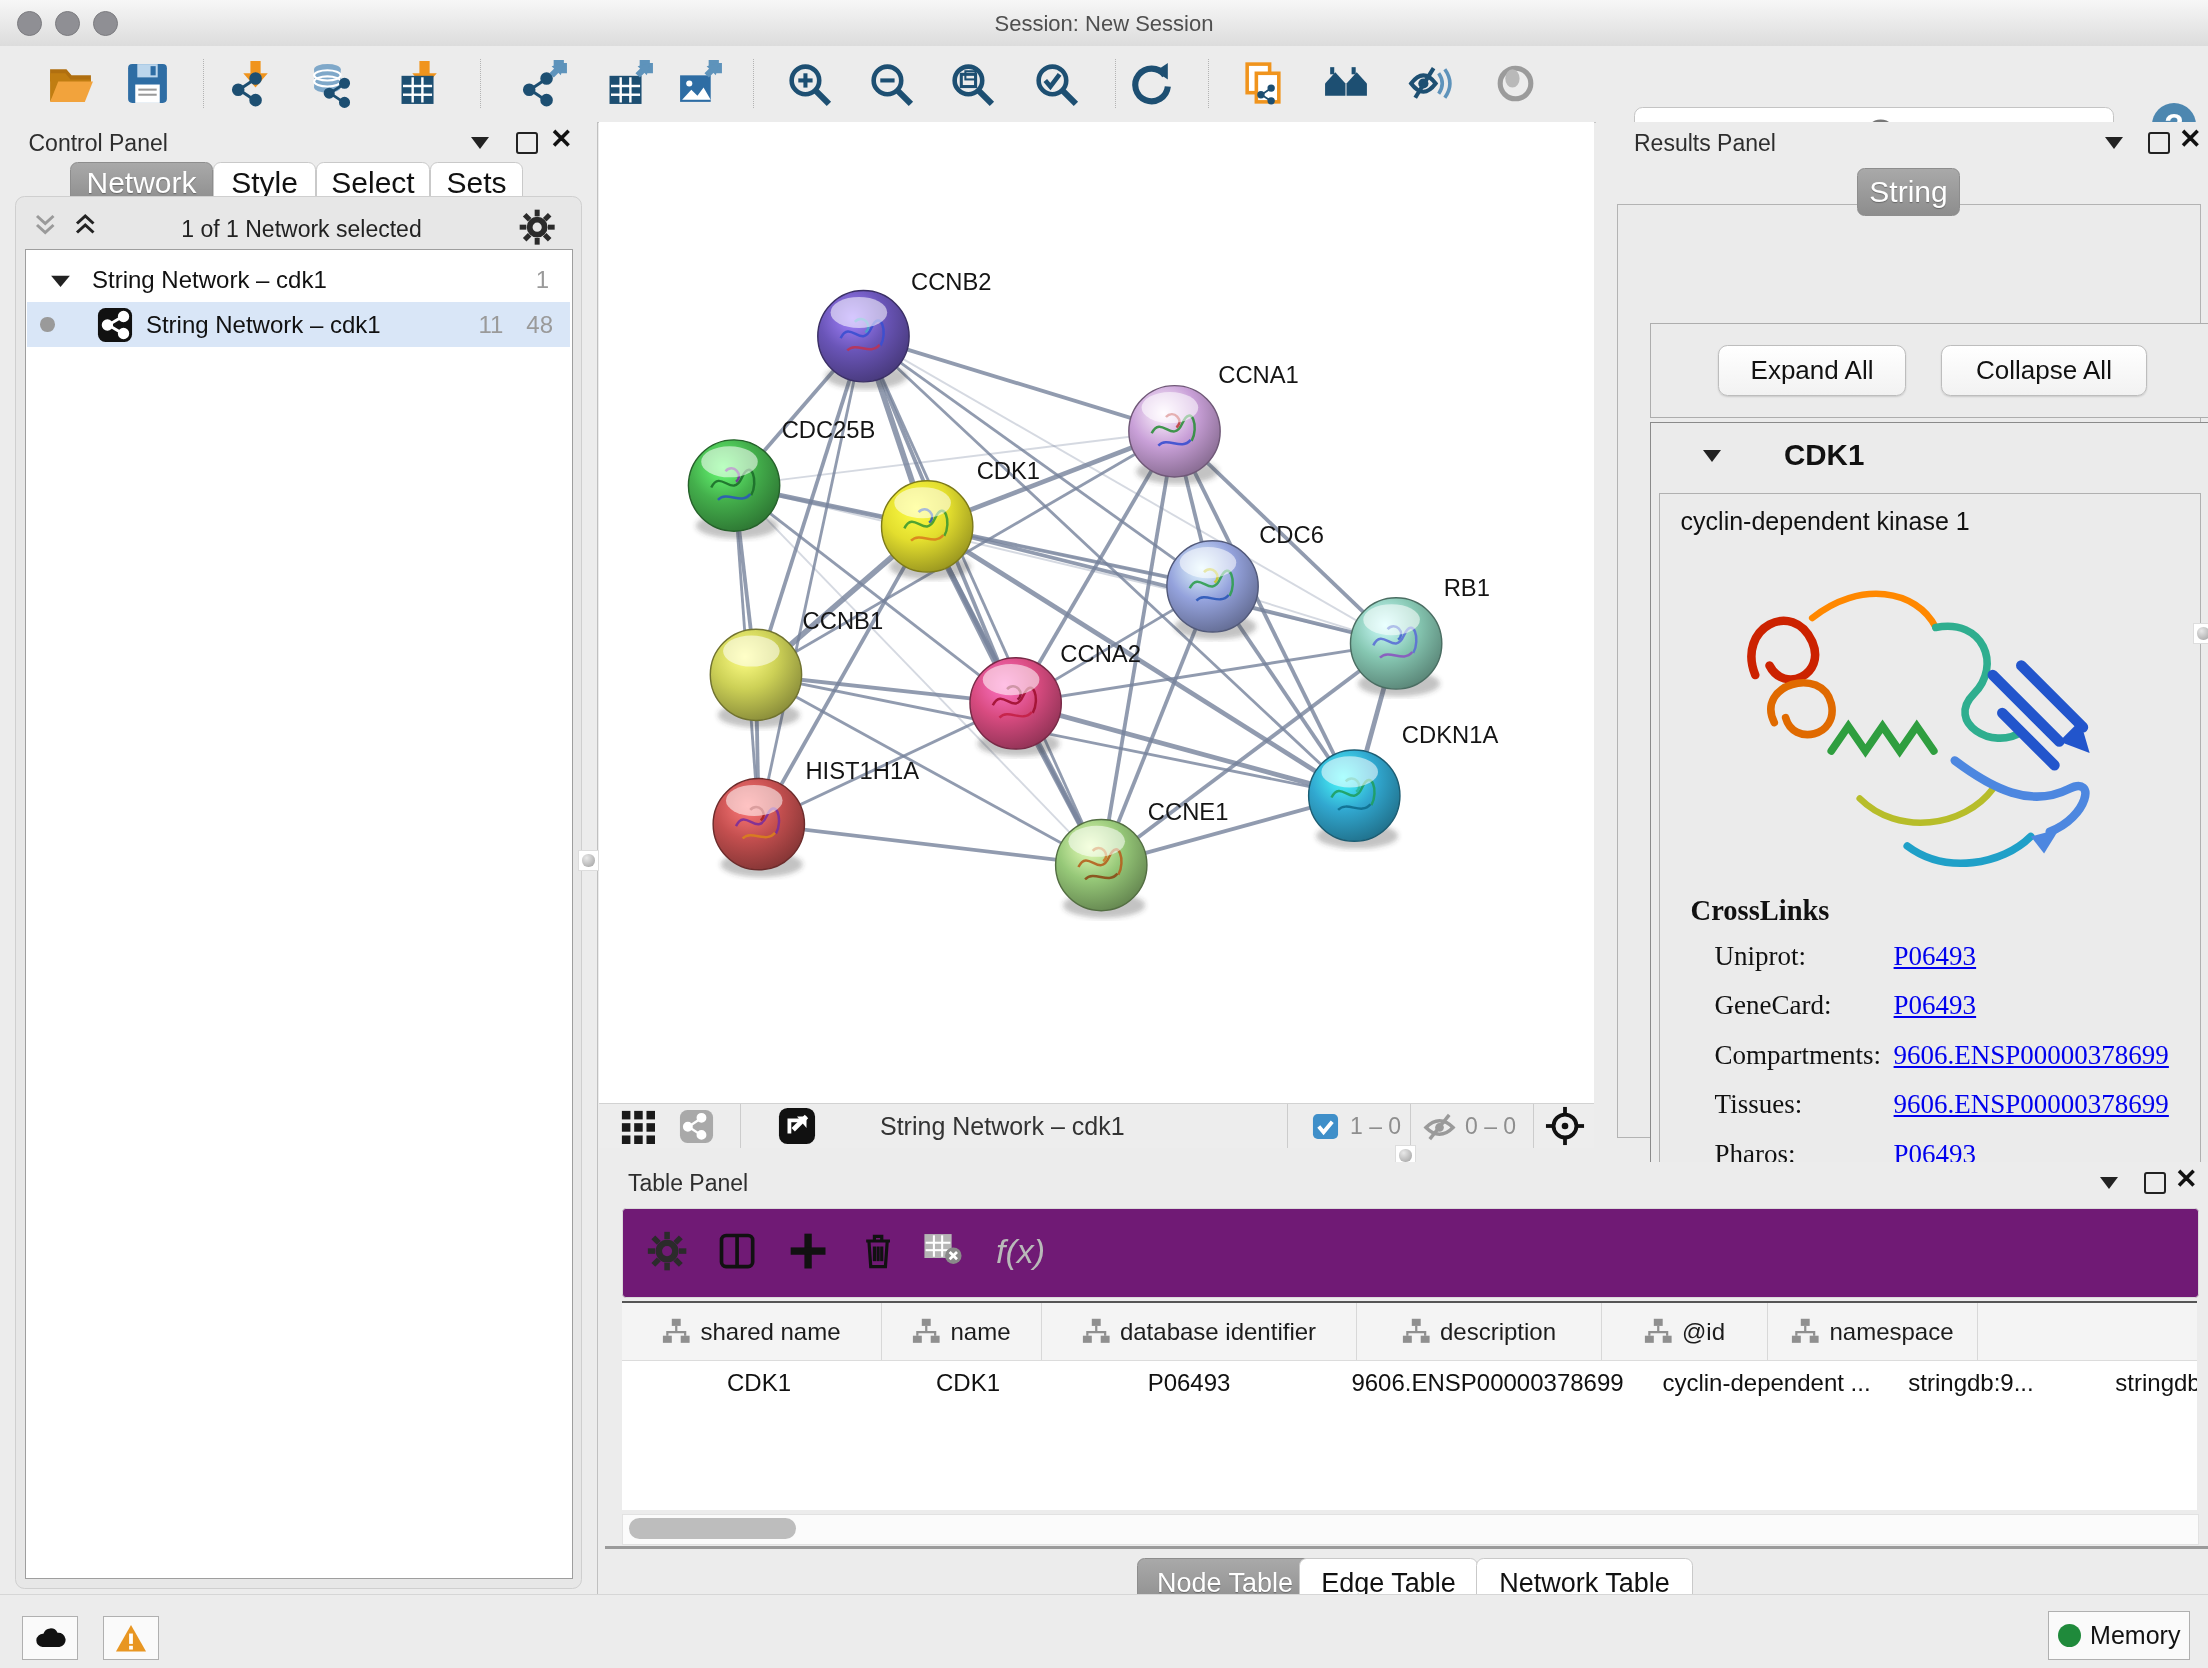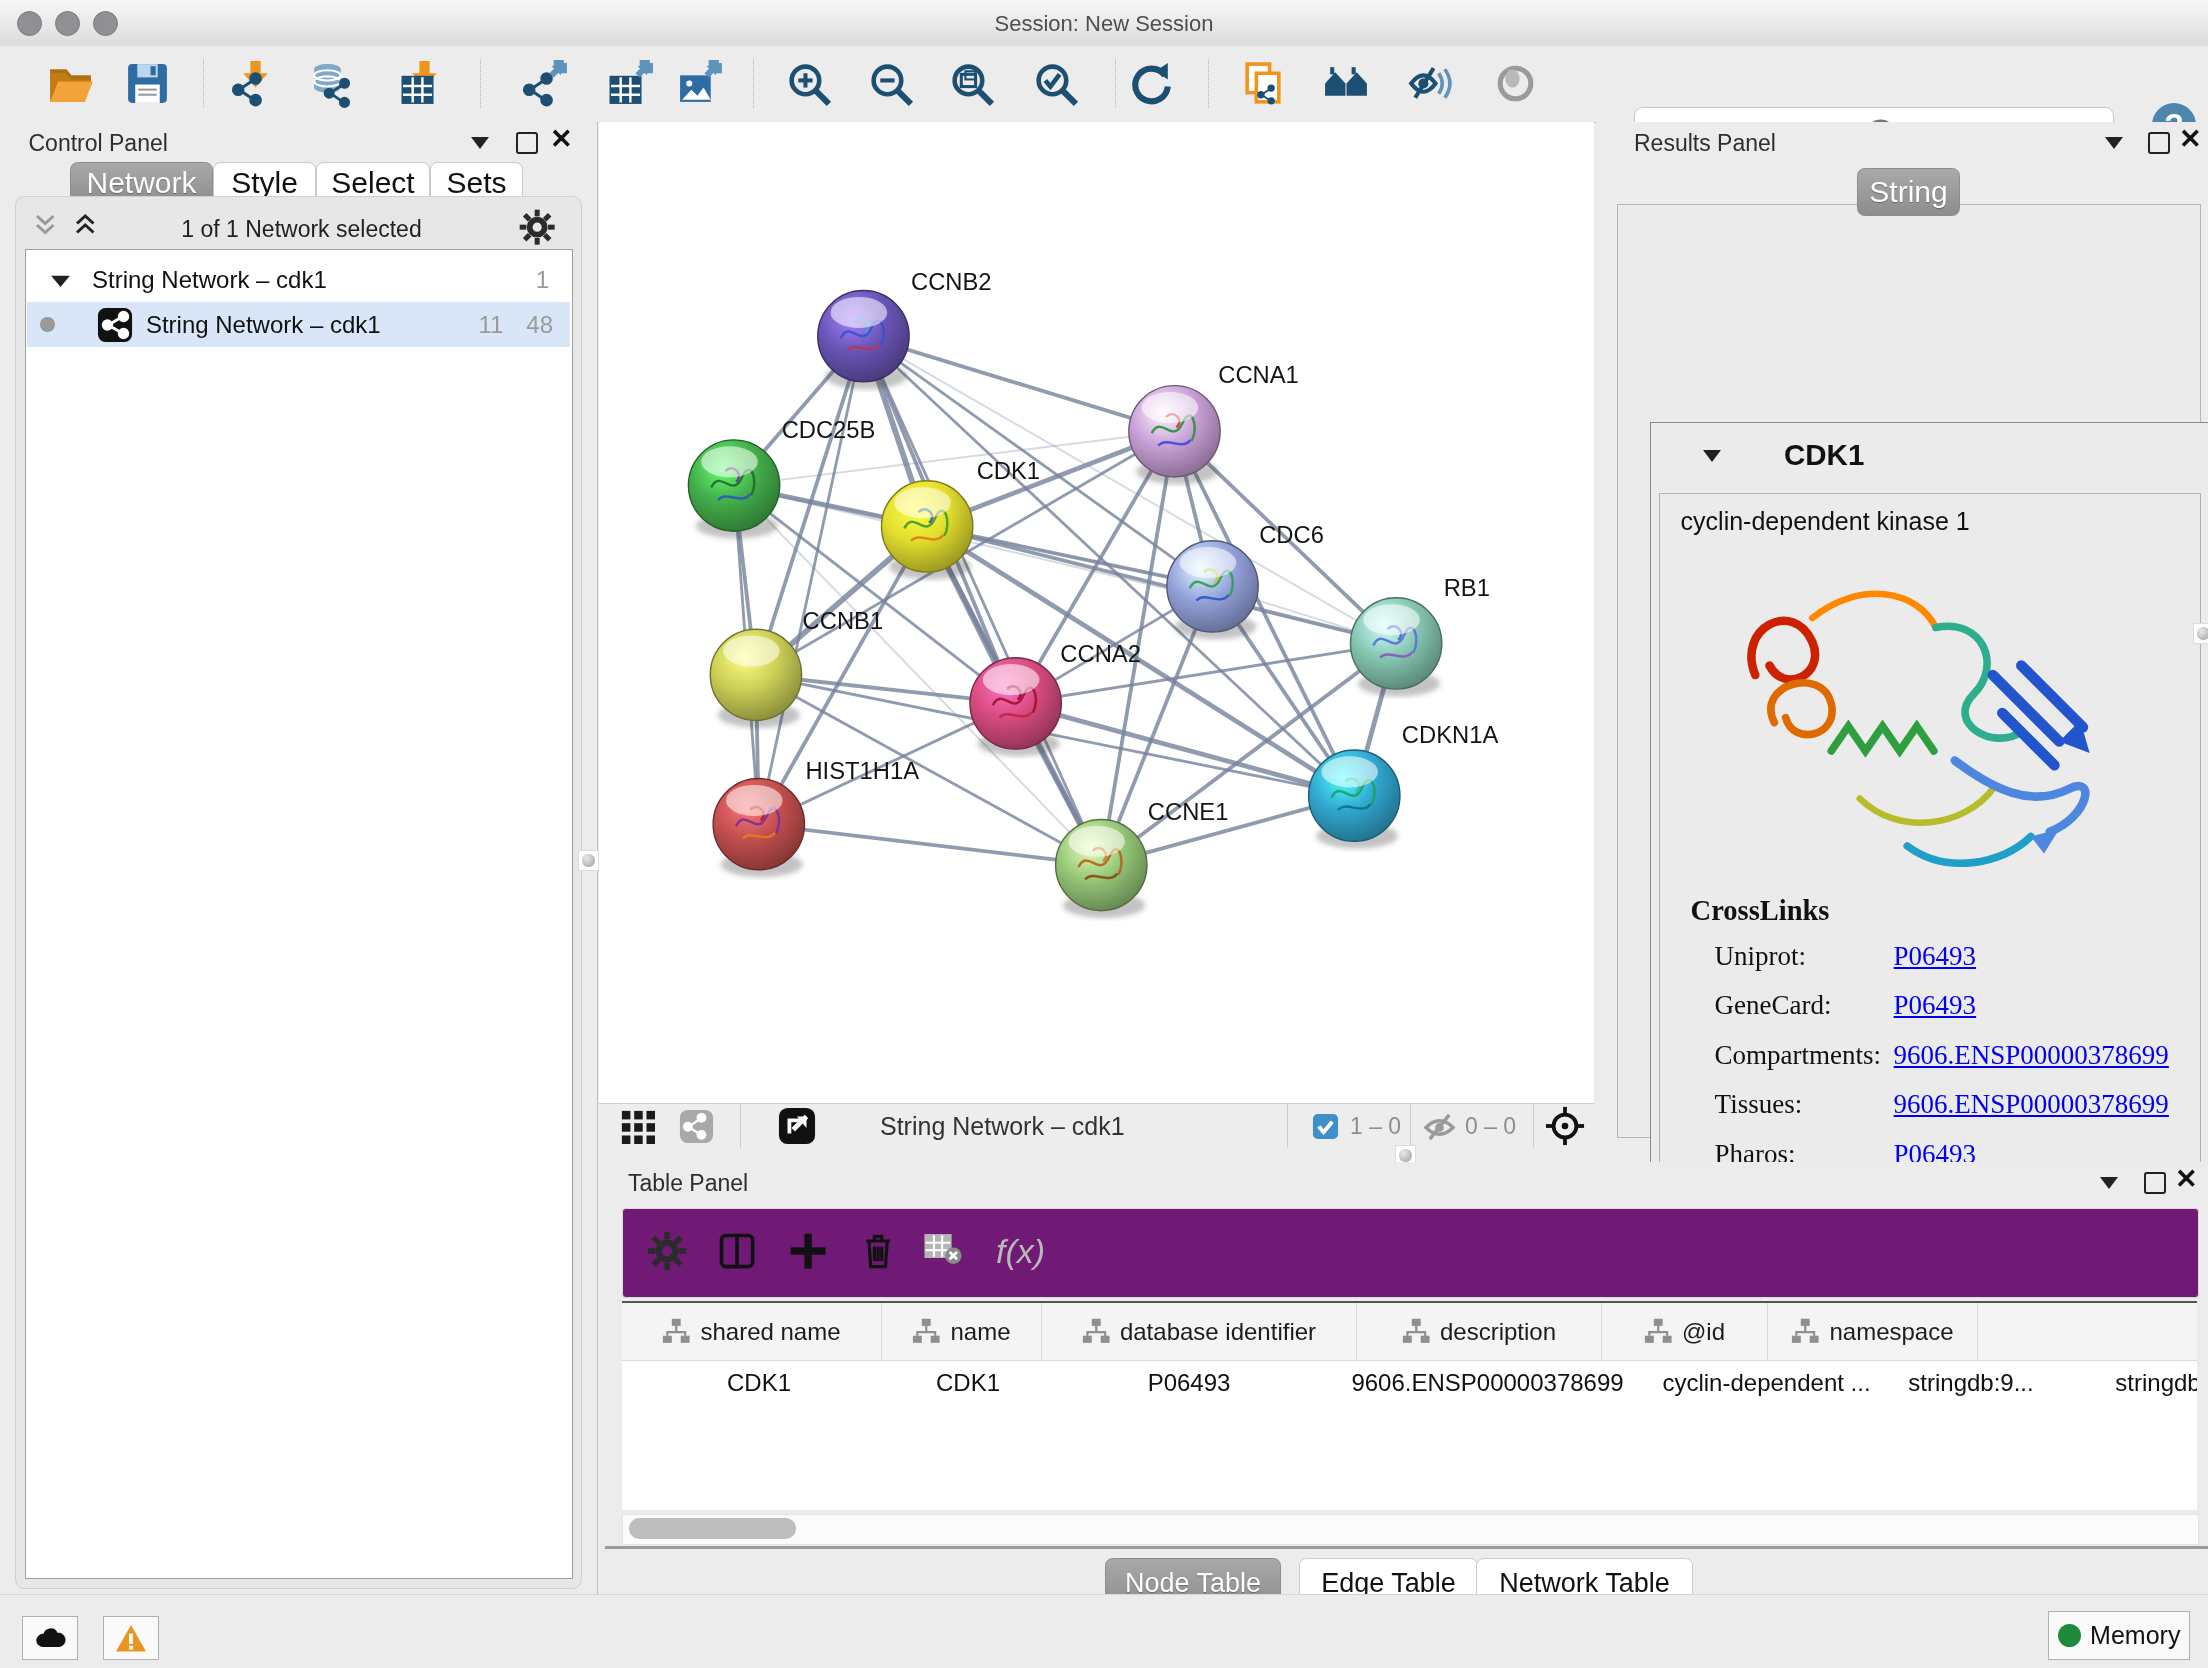--- a/index.html
+++ b/index.html
@@ -623,20 +623,24 @@
 
   <div class="abs" id="rp">
     <div class="abs ph-title" style="left:38px;top:7.6px">Results Panel</div>
     <div class="abs caret" style="left:509px;top:15px"></div>
     <div class="abs floatbox" style="left:552px;top:9.5px"></div>
     <div class="abs closex" style="left:583px;top:7.6px">✕</div>
 
     <div class="abs tab sel" style="left:261px;top:46px;width:101px;height:46px;z-index:2">String</div>
 
     <div class="abs" id="rp-box">
+      <div class="abs" id="rp-expbox">
+        <div class="abs btn" style="left:67px;top:21px;width:186px;height:49px">Expand All</div>
+        <div class="abs btn" style="left:290px;top:21px;width:204px;height:49px">Collapse All</div>
+      </div>
 
       <div class="abs" id="cdk-box">
         <div class="abs caret" style="left:52px;top:27px"></div>
         <div class="abs" style="left:133px;top:15px;font-size:29.5px;font-weight:bold;color:#111">CDK1</div>
         <div class="abs" id="cdk-content">
           <div class="abs" style="left:21px;top:13.3px;font-size:25px;color:#111">cyclin-dependent kinase 1</div>
           <svg class="abs" style="left:57px;top:67px" width="409" height="342" viewBox="0 0 430 360">
             <g fill="none" stroke-linecap="round">
               <path d="M40 120 C 20 70, 80 40, 100 85 C 115 120, 70 140, 55 110" stroke="#cc2200" stroke-width="9"></path>
               <path d="M60 170 C 40 130, 110 110, 120 150 C 128 185, 80 195, 72 165" stroke="#e06a00" stroke-width="8"></path>
@@ -803,21 +807,21 @@
           <div class="td" style="width: 165px;">stringdb:9...</div>
           <div class="td" style="width: 209px;">stringdb</div>
         </div>
     </div>
 
     <div class="abs" id="hscroll">
       <div class="abs" id="hthumb"></div>
     </div>
     <div class="abs" id="tp-bottomline"></div>
 
-    <div class="abs tab sel btab" style="left:500px;top:396px;width:174px">Node Table</div>
+    <div class="abs tab sel btab" style="left:532px;top:396px;width:174px">Node Table</div>
     <div class="abs tab btab" style="left:694px;top:396px;width:177px">Edge Table</div>
     <div class="abs tab btab" style="left:871px;top:396px;width:215px">Network Table</div>
   </div>
 
   <div class="abs" id="statusbar">
     <div class="abs sbtn" style="left:22px;width:54px">
       <svg width="32" height="25" viewBox="0 0 34 26">
         <path d="M9 22 a7 7 0 0 1 1-14 a8 8 0 0 1 15-1 a6 6 0 0 1 2 15 z" fill="#111"></path>
       </svg>
     </div>

